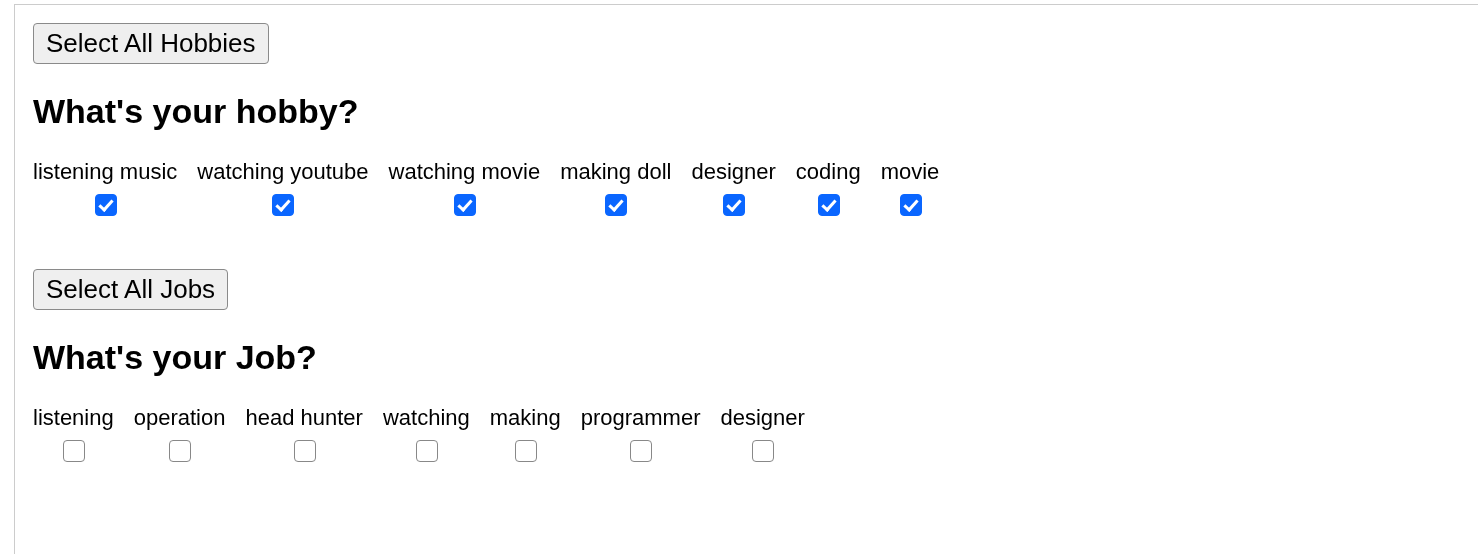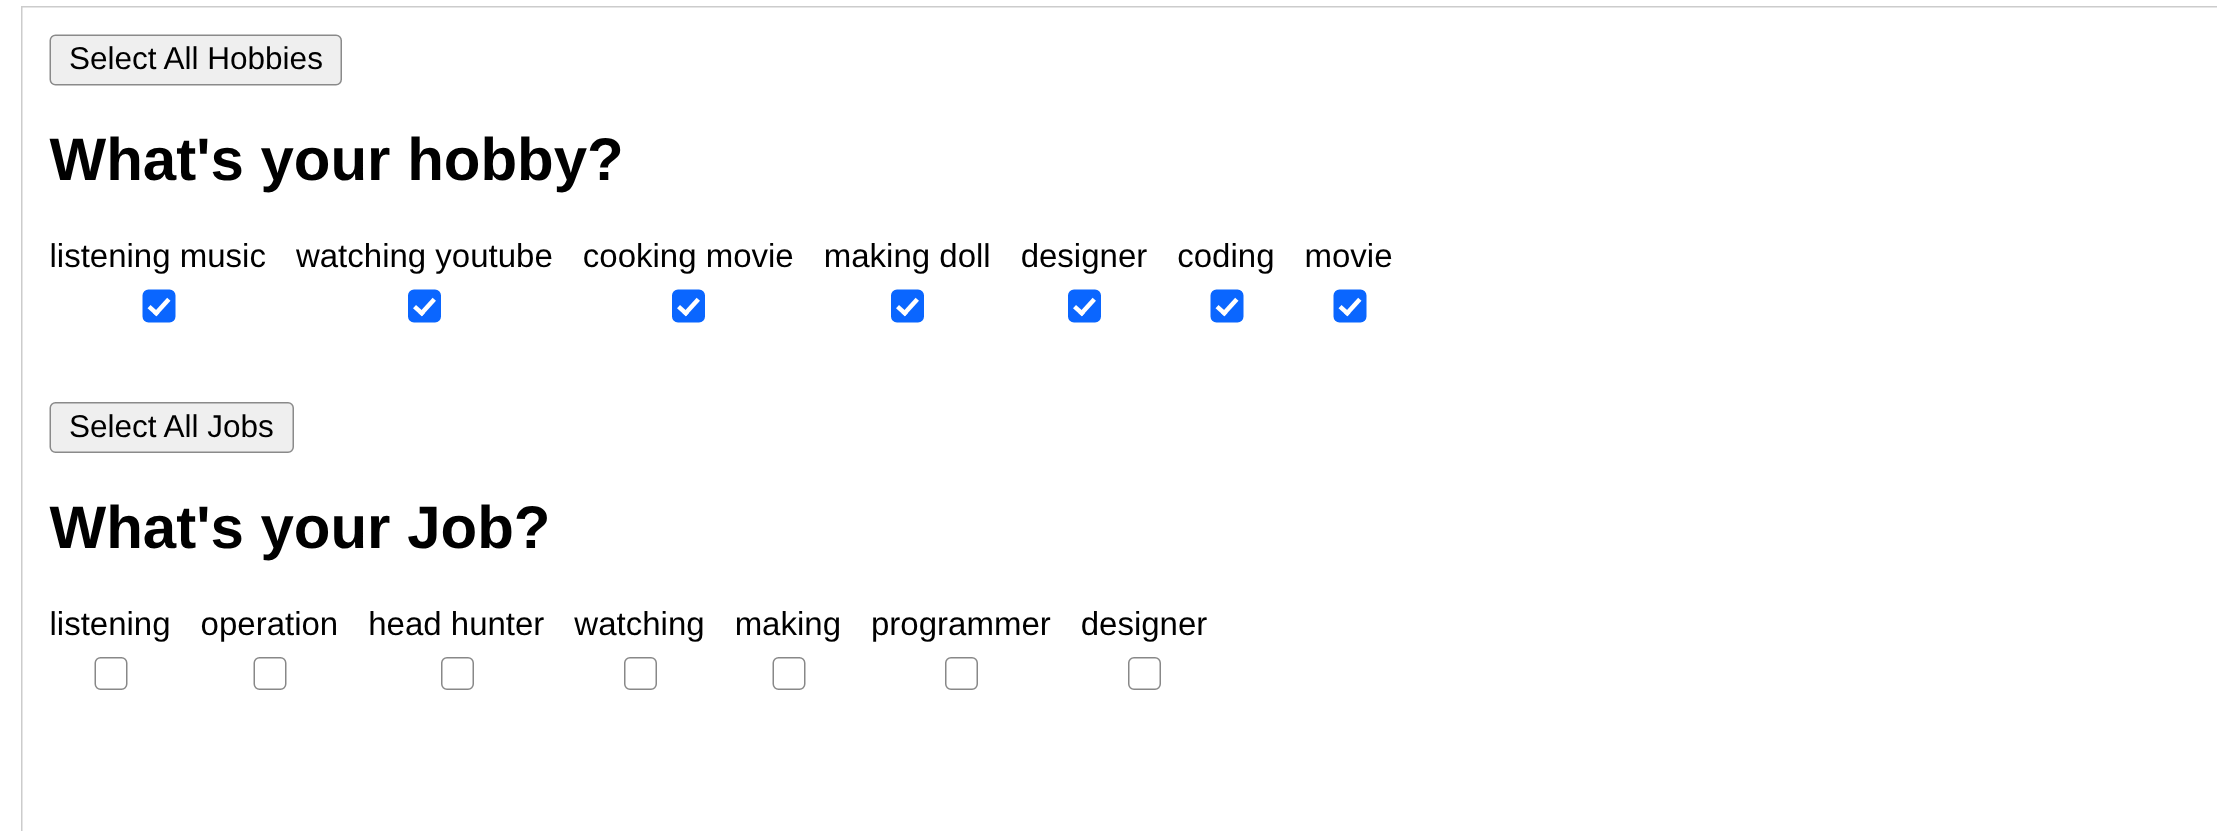--- a/index.html
+++ b/index.html
@@ -17,30 +17,30 @@
       border-left: 1px solid #ccc;
       padding: 18px 18px 28px 18px;
       margin: 4px 0 0 14px;
       min-height: 550px;
     }
     .section {
       margin-bottom: 50px;
     }
     .btn {
       font-family: inherit;
-      font-size: 21px;
+      font-size: 26px;
       padding: 4px 12px;
       background: #efefef;
       border: 1px solid #8a8a8a;
       border-radius: 4px;
       cursor: pointer;
       color: #000;
     }
     h2 {
-      font-size: 40px;
+      font-size: 34px;
       font-weight: 700;
       margin: 28px 0 28px 0;
     }
     .options {
       display: flex;
       flex-wrap: wrap;
       gap: 14px 20px;
       align-items: center;
     }
     label.option {
@@ -93,21 +93,21 @@
     <div class="options">
       <label class="option">
         <span>listening music</span>
         <input type="checkbox" checked="" style="">
       </label>
       <label class="option">
         <span>watching youtube</span>
         <input type="checkbox" checked="" style="">
       </label>
       <label class="option">
-        <span>cooking movie</span>
+        <span>watching movie</span>
         <input type="checkbox" checked="" style="">
       </label>
       <label class="option">
         <span>making doll</span>
         <input type="checkbox" checked="" style="">
       </label>
       <label class="option">
         <span>designer</span>
         <input type="checkbox" checked="" style="">
       </label>

